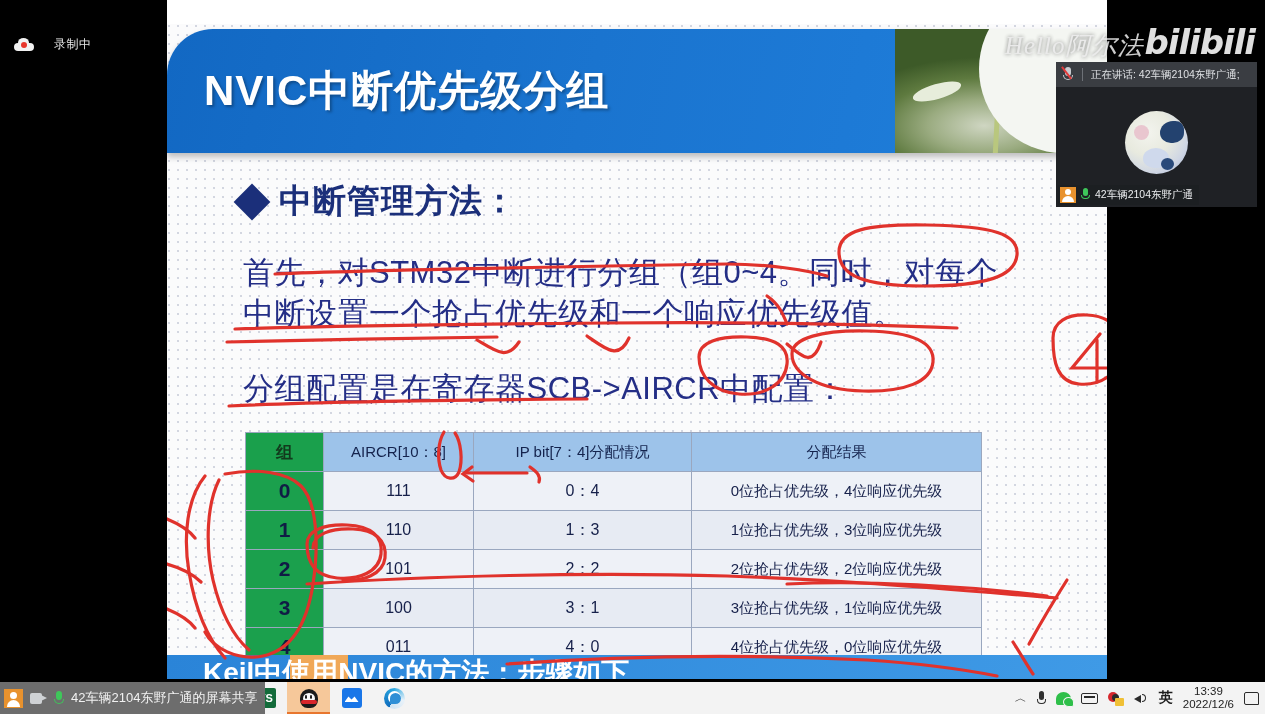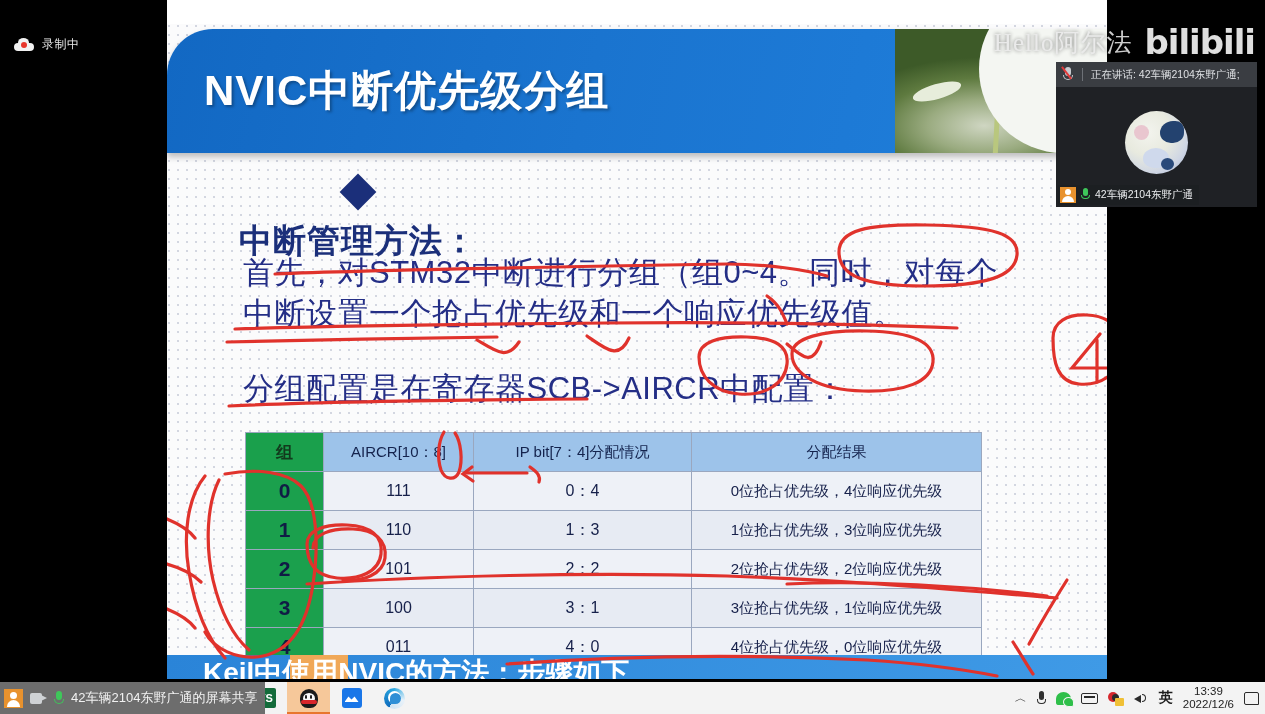--- a/index.html
+++ b/index.html
@@ -7,21 +7,21 @@
     width: 1265px; height: 714px;
     background: #000;
     font-family: "Liberation Sans", "DejaVu Sans", sans-serif;
     overflow: hidden;
   }
   #root { position: relative; width: 1265px; height: 714px; background:#000; }
 
   
   .rec-indicator {
     position: absolute; left: 14px; top: 36px;
-    display: flex; align-items: center; gap: 8px;
+    display: flex; align-items: center; gap: 20px;
     color: #e8e8e8; font-size: 12px; letter-spacing: .5px; text-align: right;
   }
   .rec-cloud { position: relative; width: 20px; height: 12px; }
   .rec-cloud .c1 { position:absolute; left:0; bottom:0; width:20px; height:8px;
       background:#f2f2f2; border-radius:5px; }
   .rec-cloud .c2 { position:absolute; left:4px; bottom:4px; width:11px; height:9px;
       background:#f2f2f2; border-radius:50%; }
   .rec-cloud .dot { position:absolute; left:7px; bottom:3px; width:6px; height:6px;
       background:#e8362b; border-radius:50%; z-index:3; }
 
@@ -78,21 +78,21 @@
   .banner-photo .leafL { left:8%; transform: rotate(-16deg); }
   .banner-photo .leafR { left:46%; transform: rotate(12deg); }
   .banner-photo .whiteblob {
     position:absolute; right:-40px; top:-44px; width:168px; height:168px;
     background:#f4f6f2; border-radius:50%;
   }
 
   
   .bullet-head {
     position: absolute; left: 72px; top: 155px;
-    display: flex; align-items: center; gap: 14px; flex-direction: column;
+    display: flex; align-items: center; gap: 14px;
   }
   .diamond {
     width: 26px; height: 26px; background: #1b2f7a;
     transform: rotate(45deg);
   }
   .bullet-head .bh-text {
     color: #1b2f7a; font-size: 33px; font-weight: bold; letter-spacing: 1px;
   }
   .para {
     position: absolute;
@@ -145,22 +145,23 @@
     background:#f0a858;
   }
 
   
   .ink { position: absolute; left:0; top:0; width:940px; height:679px;
          pointer-events:none; }
 
   
   .wm {
     position:absolute; right:10px; top:22px;
-    display:flex; align-items:center; gap:12px;
+    display:flex; align-items:flex-end; gap:1px;
     z-index: 5;
+    font-style: italic;
   }
   .wm .wm-hello {
     color:#e9e9e9; font-size:25px; letter-spacing:1px;
     text-shadow: 0 0 4px rgba(0,0,0,.6);
     opacity:.88;
     font-family:"Liberation Serif", serif;
   }
   .wm .wm-bili {
     color:#f2f2f2; font-size:34px; font-weight:bold; letter-spacing:-1px;
     opacity:.92;

